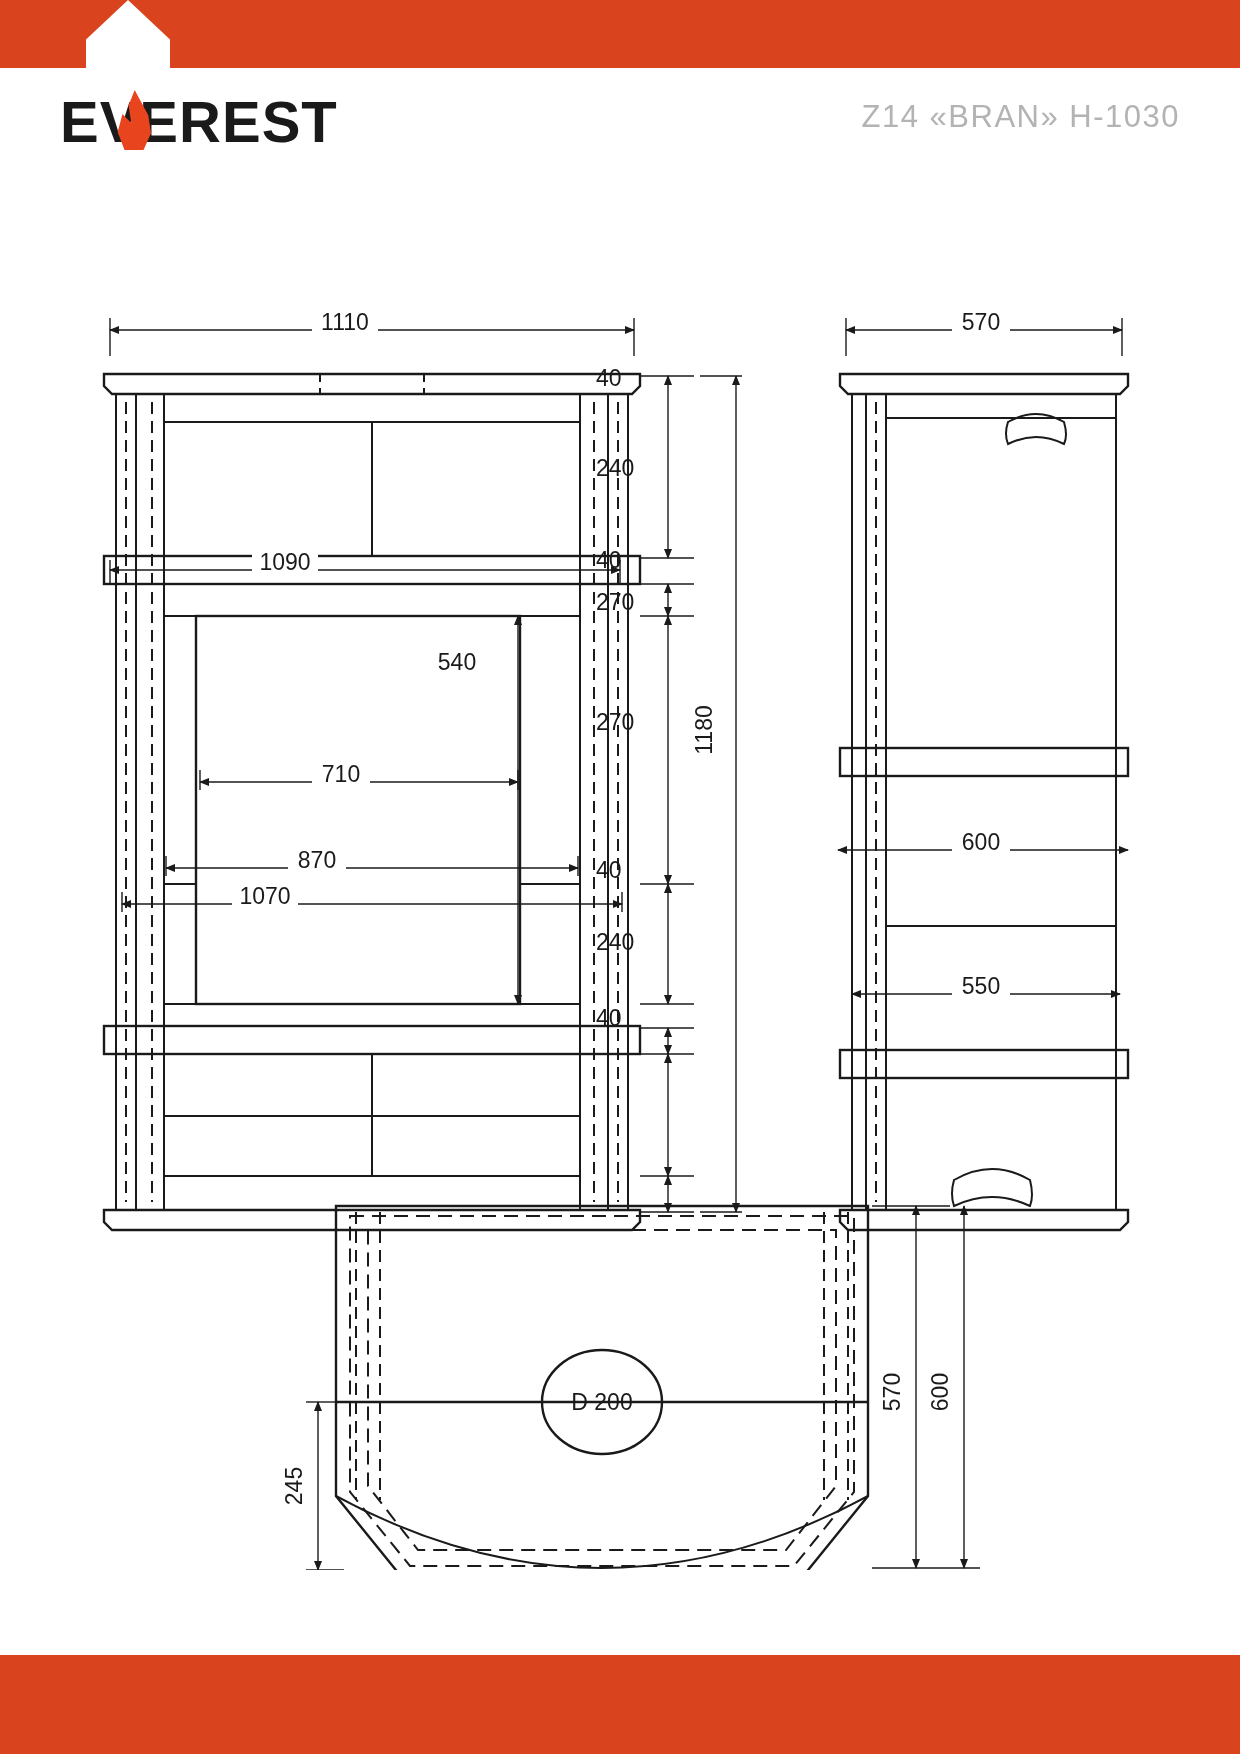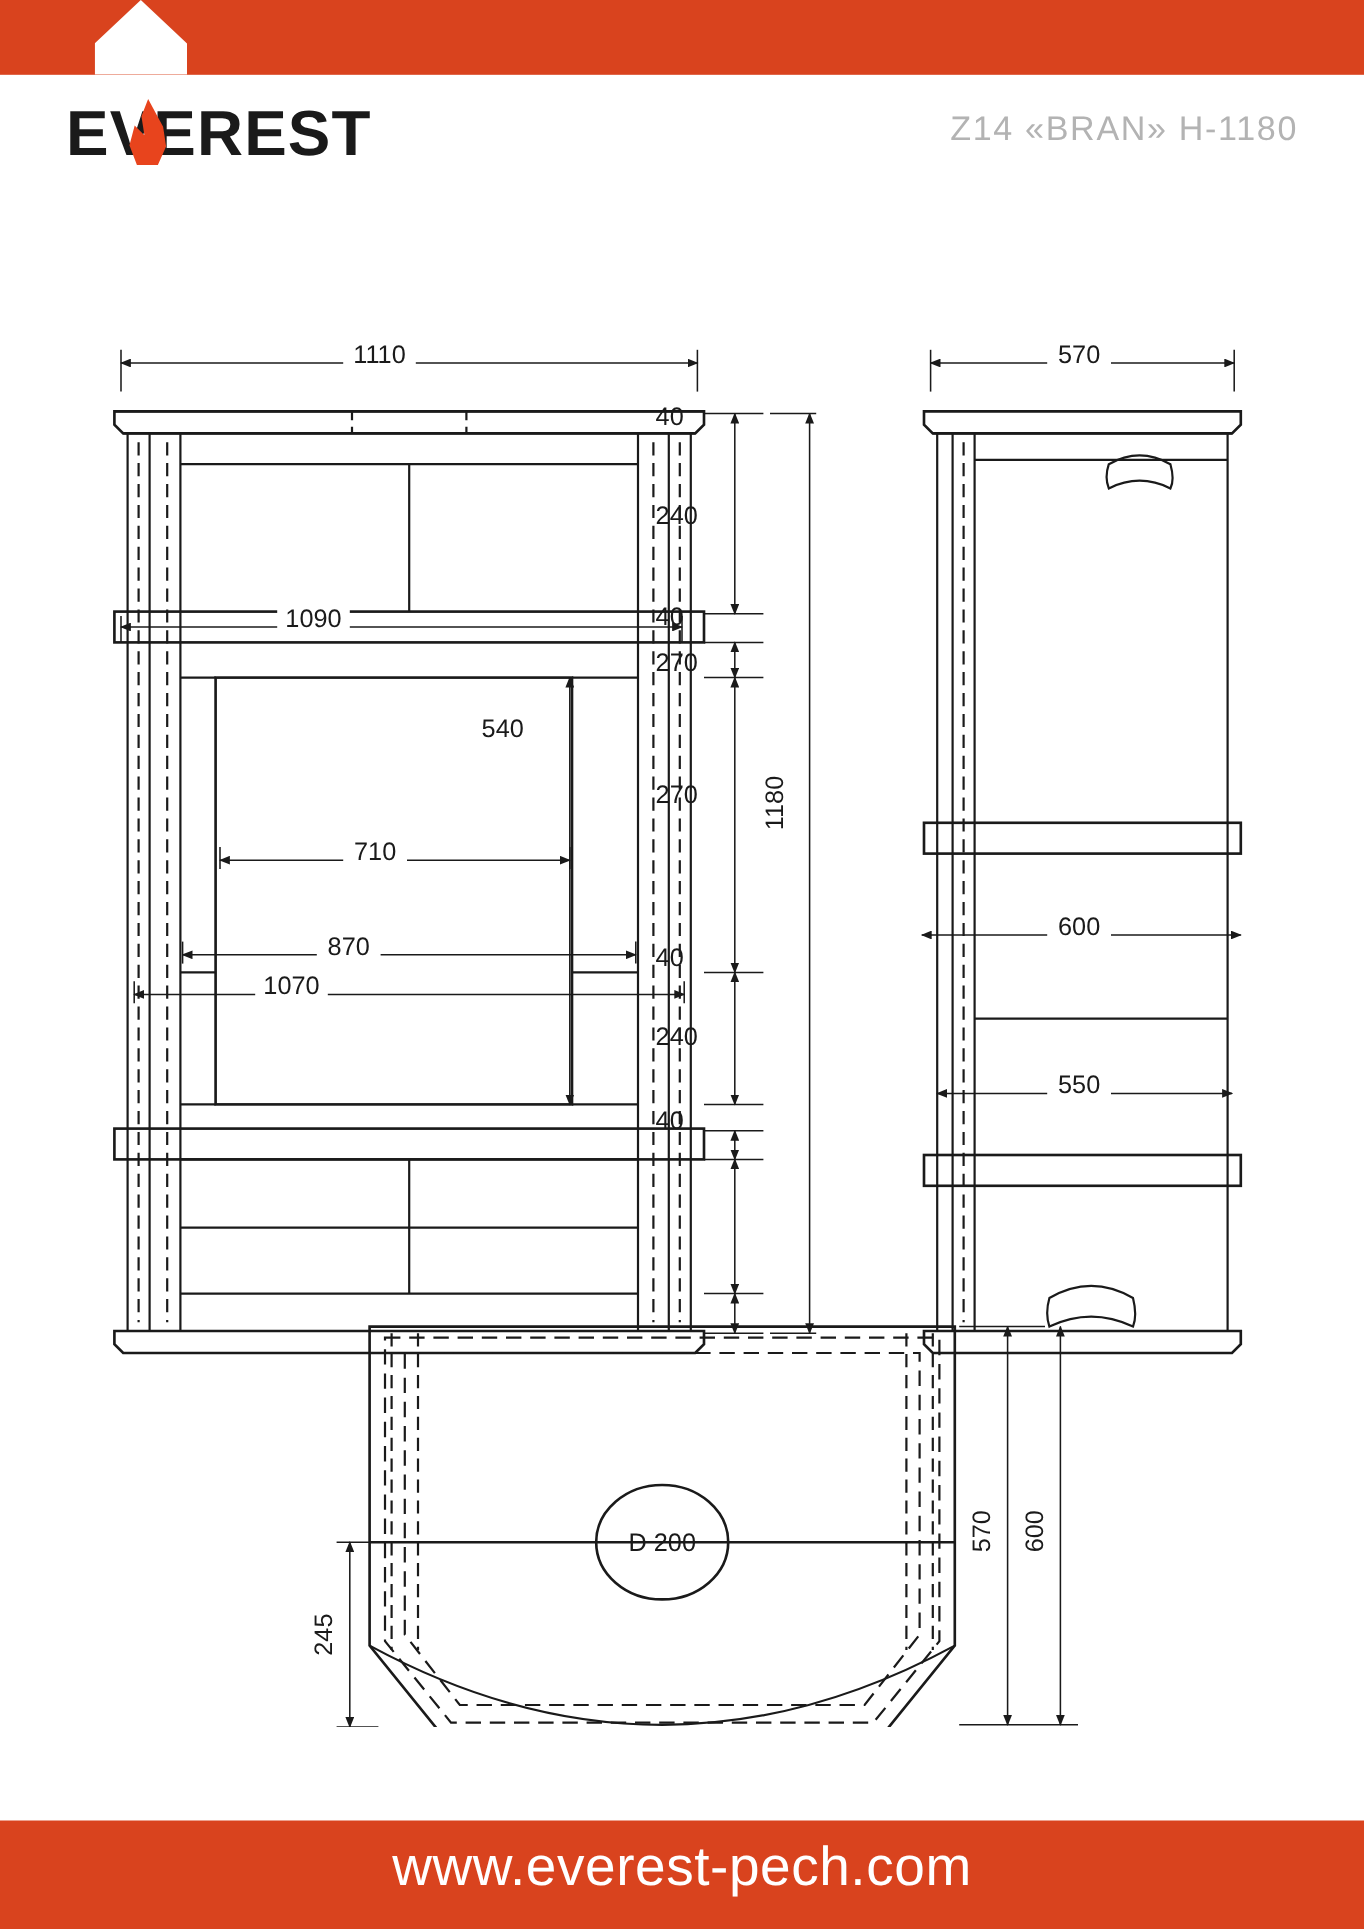--- a/index.html
+++ b/index.html
@@ -122,21 +122,21 @@
   <div class="top-band">
     <div class="notch"></div>
   </div>
 
   <div class="logo">
     <div class="logo-text">EVEREST</div>
     <div class="flame"></div>
   </div>
 
   <div class="header-title">
-    <div>Z14 «BRAN» H-1180</div>
+    <div>Z14 «BRAN» H-1030</div>
   </div>
 
   <div class="drawing">
     <svg width="1240" height="1400" viewBox="0 0 1240 1400" xmlns="http://www.w3.org/2000/svg">
       <defs>
         <marker id="ar" markerWidth="10" markerHeight="8" refX="9" refY="4" orient="auto" markerUnits="userSpaceOnUse">
           <path d="M0,0 L10,4 L0,8 z" fill="#1a1a1a"></path>
         </marker>
         <marker id="arS" markerWidth="10" markerHeight="8" refX="1" refY="4" orient="auto" markerUnits="userSpaceOnUse">
           <path d="M10,0 L0,4 L10,8 z" fill="#1a1a1a"></path>
@@ -347,15 +347,14 @@
         <text class="dim-label" x="602" y="1240" text-anchor="middle">D 200</text>
 
         <text class="dim-label" x="302" y="1316" text-anchor="middle" transform="rotate(-90 302 1316)">245</text>
         <text class="dim-label" x="900" y="1222" text-anchor="middle" transform="rotate(-90 900 1222)">570</text>
         <text class="dim-label" x="948" y="1222" text-anchor="middle" transform="rotate(-90 948 1222)">600</text>
       </g>
     </svg>
   </div>
 
   <div class="bottom-band"></div>
-  <div class="bottom-url">www.everest-pech.com</div>
 
 </div>
 
 </body></html>

